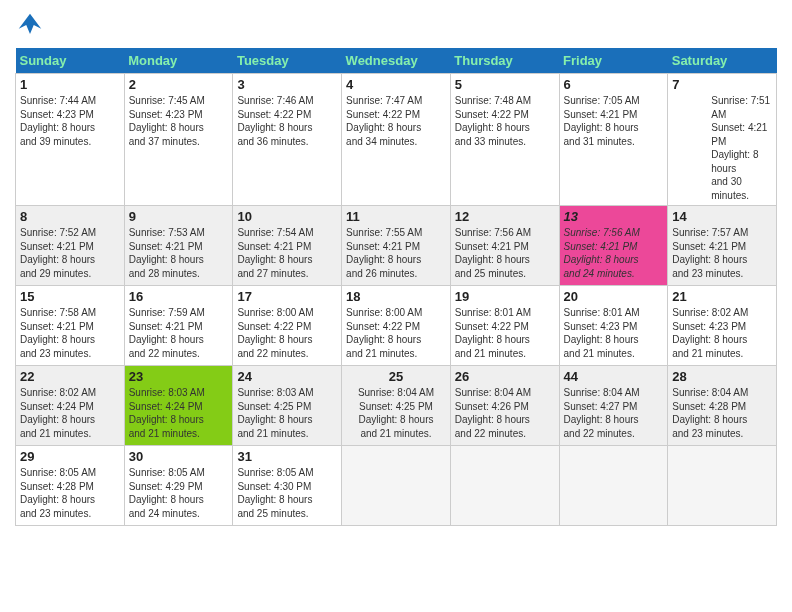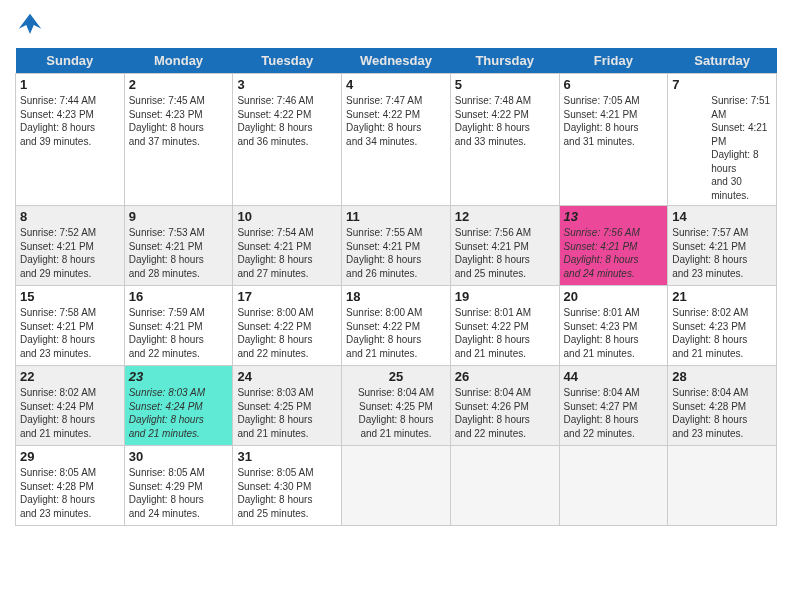--- a/index.html
+++ b/index.html
@@ -50,23 +50,23 @@
       font-size: 14px;
       color: #555;
     }
     .calendar {
       width: 100%;
       border-collapse: collapse;
       font-size: 10px;
     }
     .calendar th {
       background: #1a6fba;
-      color: #e5e5e5;
+      color: #86efac;
       padding: 5px 4px;
-      text-align: center;
+      text-align: left;
       font-size: 13px;
       font-weight: bold;
     }
     .calendar td {
       border: 1px solid #ccc;
       vertical-align: top;
       padding: 3px 4px;
       width: calc(100% / 7);
       height: 80px;
       background: #fff;
@@ -277,21 +277,21 @@
           </td>
         </tr>
         <tr>
           <td style="background: rgb(239, 239, 239);">
             <span class="day-num">22</span>
             <div class="day-info" style="white-space: pre-line;">Sunrise: 8:02 AM
 Sunset: 4:24 PM
 Daylight: 8 hours
 and 21 minutes.</div>
           </td>
-          <td style="background: #5eead4; font-style: italic;">
+          <td style="background: #84cc16;">
             <span class="day-num">23</span>
             <div class="day-info" style="white-space: pre-line;">Sunrise: 8:03 AM
 Sunset: 4:24 PM
 Daylight: 8 hours
 and 21 minutes.</div>
           </td>
           <td style="background: rgb(239, 239, 239);">
             <span class="day-num">24</span>
             <div class="day-info" style="white-space: pre-line;">Sunrise: 8:03 AM
 Sunset: 4:25 PM

